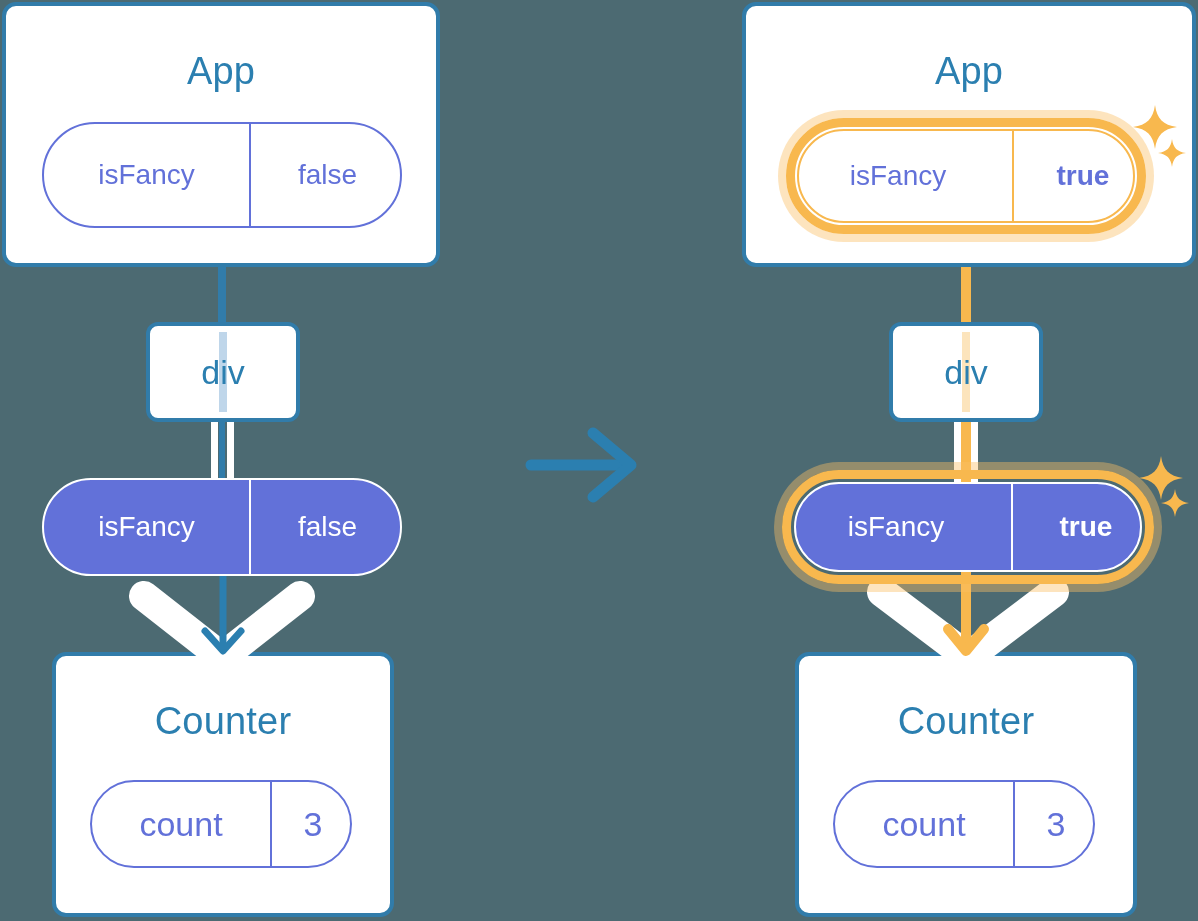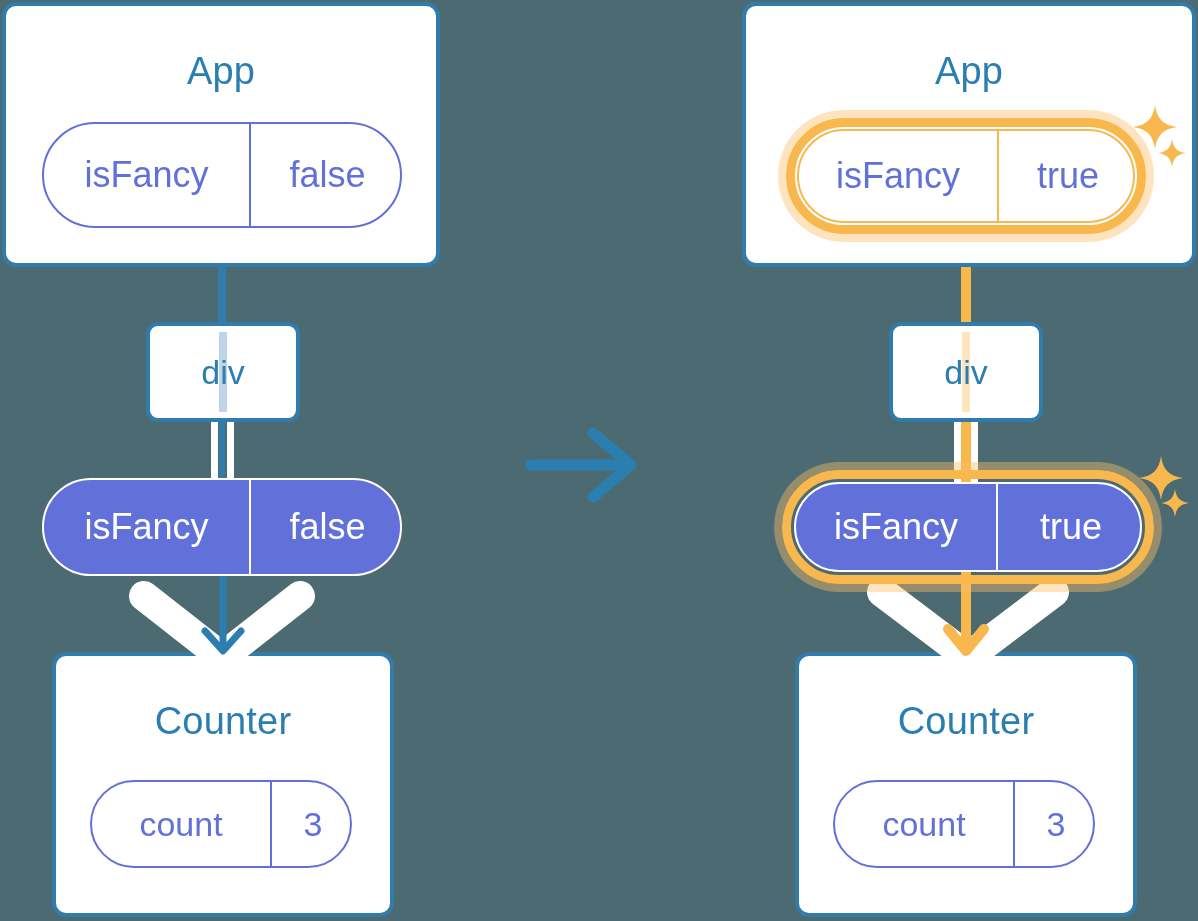--- a/index.html
+++ b/index.html
@@ -58,21 +58,21 @@
     position:absolute;
     box-sizing:border-box;
     border-radius:999px;
     display:flex;
     align-items:stretch;
     z-index:14;
   }
   .pill .cell{
     flex:0 0 auto;
     display:flex;align-items:center;justify-content:center;
-    font-size:36px;
+    font-size:28px;
     box-sizing:border-box;
   }
   .pill .cell.key{justify-content:center;}
   .pill .cell.val{justify-content:center;}
 
   
   .pill.outline{
     background:#ffffff;
     border:2.5px solid #6271D9;
     color:#6271D9;
@@ -80,21 +80,21 @@
   .pill.outline .cell.val{border-left:2.5px solid #6271D9;}
 
   
   .pill.filled{
     background:#6271D9;
     border:2.5px solid #ffffff;
     color:#ffffff;
   }
   .pill.filled .cell.val{border-left:2.5px solid #ffffff;}
 
-  .pill .val.bold{font-weight:normal;}
+  .pill .val.bold{font-weight:bold;margin-left:15px;}
 
   
   .ring{
     position:absolute;
     border-radius:999px;
     border:9px solid #F8B84E;
     box-sizing:border-box;
     box-shadow:0 0 0 8px rgba(250,190,100,.42);
     z-index:13;
   }

